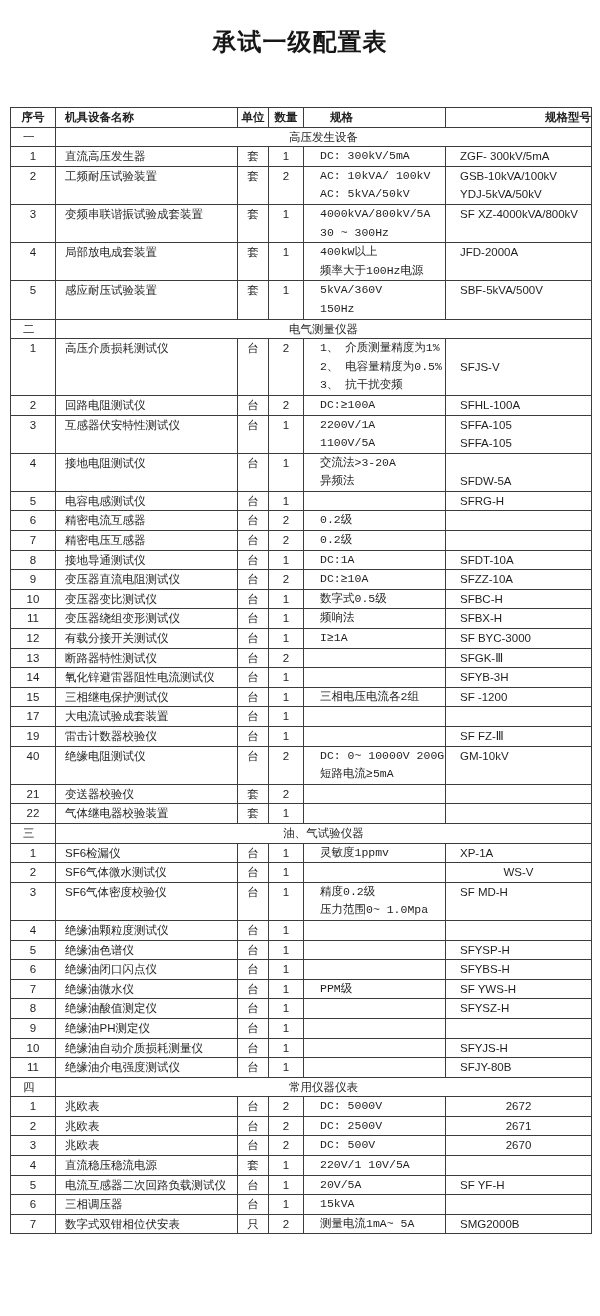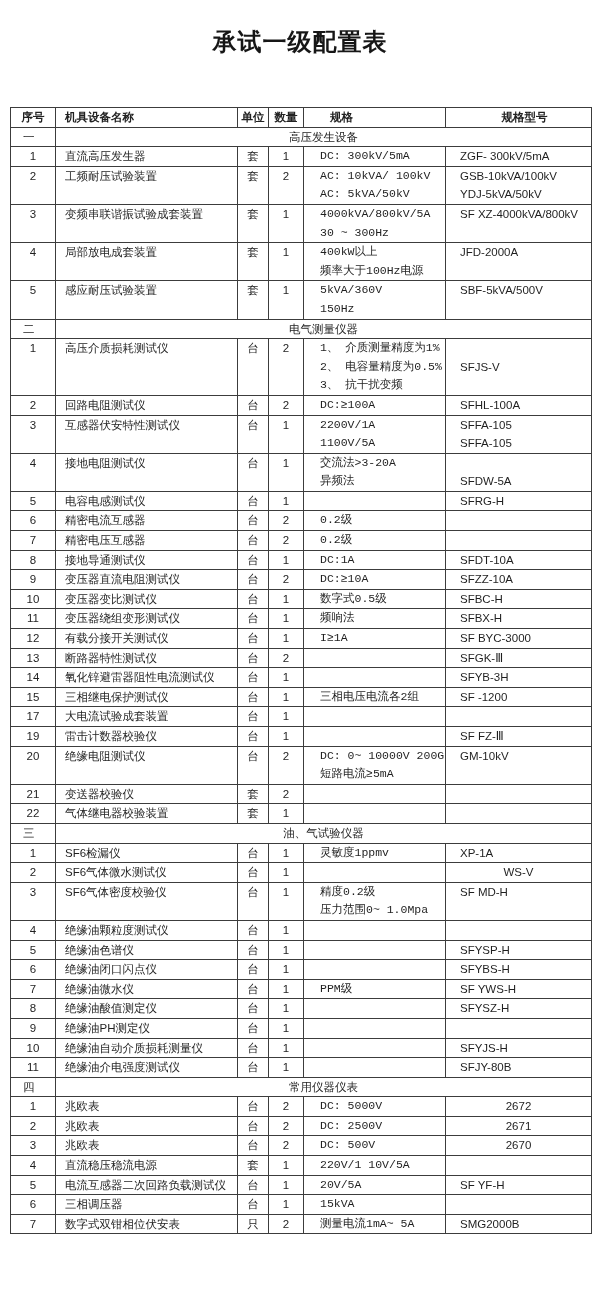--- a/index.html
+++ b/index.html
@@ -26,21 +26,21 @@
   col.c0{width:45px;} col.c1{width:182px;} col.c2{width:31px;}
   col.c3{width:35px;} col.c4{width:142px;} col.c5{width:146px;}
   .ln{height:18.6px;line-height:18.6px;}
   th .ln{font-weight:600;color:#222;}
   .ctr{text-align:center;}
   .name{text-align:left;}
   .name .ln{padding-left:9px;}
   .spec .ln{padding-left:16px;font-family:Liberation Mono, monospace;}
   .model .ln{padding-left:14px;}
   th.h-spec .ln{padding-left:26px;text-align:left;}
-  th.h-model .ln{padding-left:12px;text-align:center;}
+  th.h-model .ln{padding-left:12px;text-align:right;}
   td.sec-index .ln{padding-left:12px;text-align:left;font-weight:400;}
   td.sec-title{text-align:center;}
   td.model-center .ln{padding-left:0;text-align:center;}
 </style>
 </head>
 <body>
 
 <h1 class="page-title">承试一级配置表</h1>
 
 <table class="cfg">
@@ -538,21 +538,21 @@
         </td>
         <td class="spec">
           <div class="ln">&nbsp;</div>
         </td>
         <td class="model">
           <div class="ln">SF FZ-Ⅲ</div>
         </td>
       </tr>
       <tr>
         <td class="ctr">
-          <div class="ln">20</div>
+          <div class="ln">40</div>
         </td>
         <td class="name">
           <div class="ln">绝缘电阻测试仪</div>
         </td>
         <td class="ctr">
           <div class="ln">台</div>
         </td>
         <td class="ctr">
           <div class="ln">2</div>
         </td>

